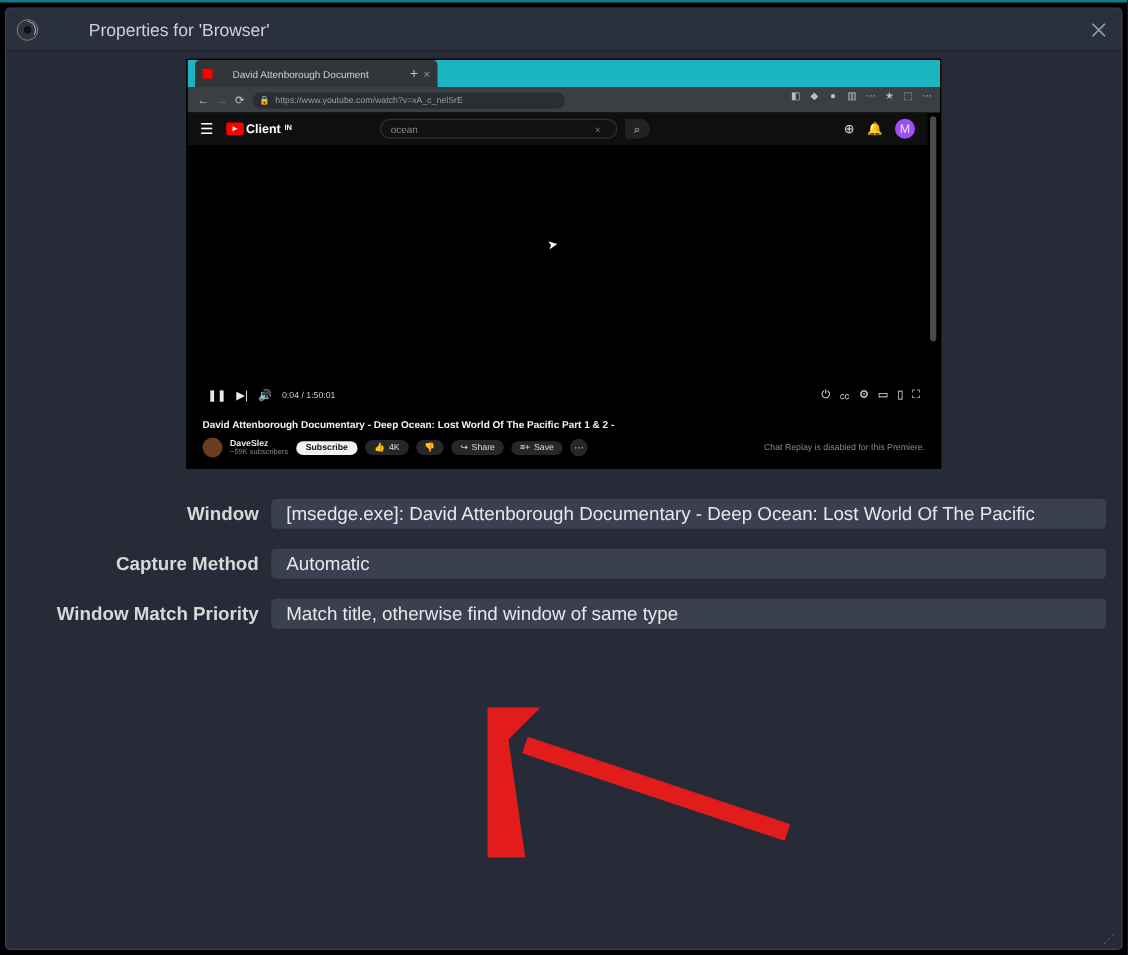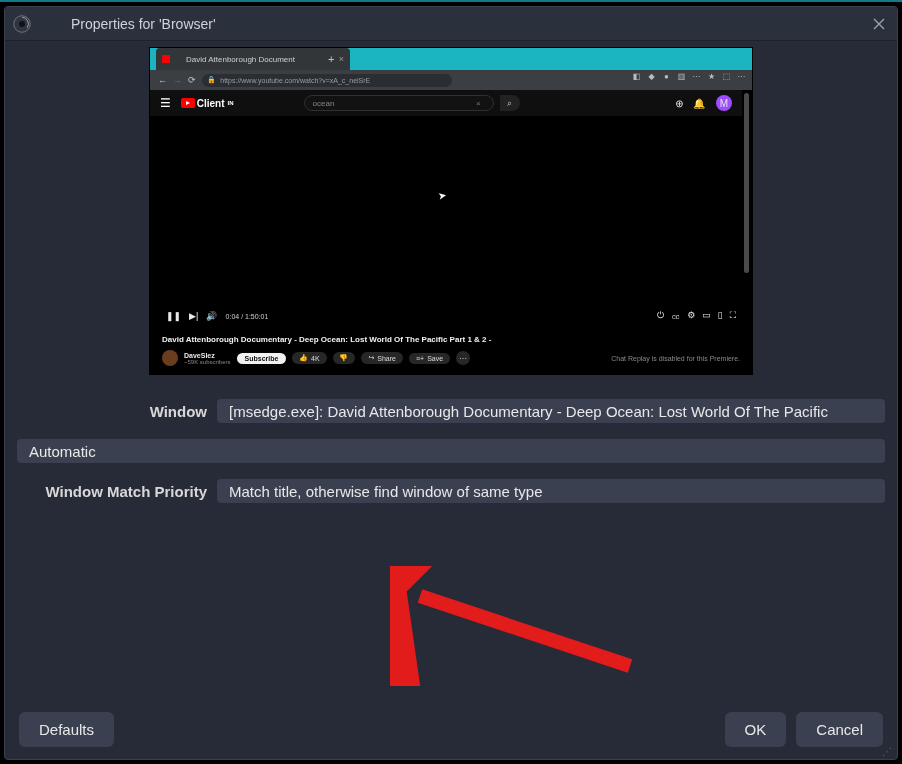--- a/index.html
+++ b/index.html
@@ -234,35 +234,30 @@
         </div>
       </div>
     </div>
 
     <div class="form">
       <div class="row">
         <div class="label">Window</div>
         <div class="select">[msedge.exe]: David Attenborough Documentary - Deep Ocean: Lost World Of The Pacific</div>
       </div>
       <div class="row">
+        <div class="label">Capture Method</div>
         <div class="select">Automatic</div>
       </div>
       <div class="row">
         <div class="label">Window Match Priority</div>
         <div class="select">Match title, otherwise find window of same type</div>
       </div>
     </div>
   </div>
 
-  <div class="footer">
-    <button class="btn">Defaults</button>
-    <span class="spacer"></span>
-    <button class="btn">OK</button>
-    <button class="btn">Cancel</button>
-  </div>
 
   <div class="resize-grip">⋰</div>
 </div>
 
 <svg class="arrow-overlay" width="260" height="120">
   <defs>
     <marker id="ah" markerWidth="20" markerHeight="20" refX="4" refY="10" orient="auto">
       <polygon points="0,0 20,10 0,20 5,10" fill="#e21b1b"></polygon>
     </marker>
   </defs>

